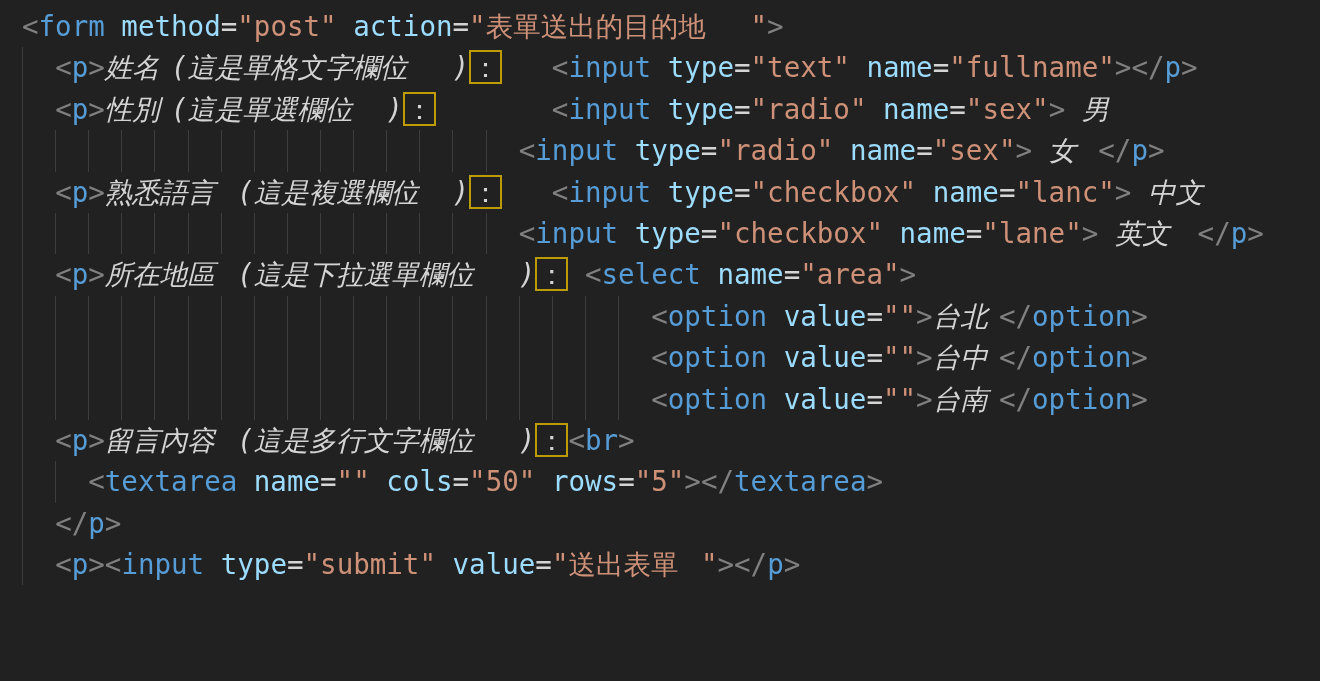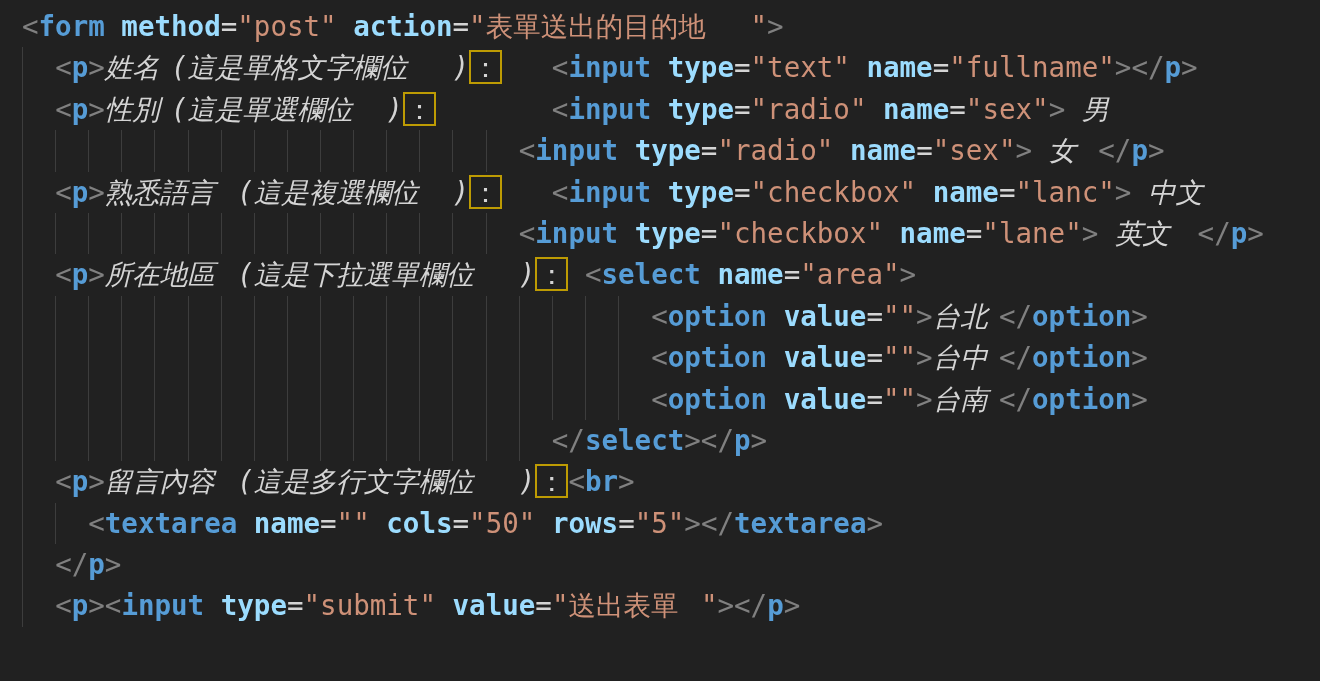--- a/index.html
+++ b/index.html
@@ -15,22 +15,22 @@
   .editor{
     position:relative;width:100%;height:100%;
     padding:6px 0 0 22px;box-sizing:border-box;
     font-size:27.5px;
   }
   .line{
     height:41.4px;line-height:41.4px;white-space:pre;
   }
   .line span{white-space:pre;}
   .brk{color:var(--c-brk);}
-  .tag{color:var(--c-tag);font-weight:bold;}
-  .attr{color:var(--c-attr);font-weight:bold;}
+  .tag{color:var(--c-tag);}
+  .attr{color:var(--c-attr);}
   .pln{color:var(--c-pln);}
   .str,.strcjk{color:var(--c-str);}
   .txt,.txtcjk{color:var(--c-pln);font-style:italic;}
   .cjk{display:inline-block;overflow:visible;vertical-align:baseline;}
   .ws{
     display:inline-block;height:100%;vertical-align:top;
     background-image:repeating-linear-gradient(to right,
       var(--guide) 0, var(--guide) 1px, transparent 1px, transparent 2ch);
   }
   .sp{}
@@ -49,19 +49,18 @@
       <div class="line"><span class="brk">&lt;</span><span class="tag">form</span><span class="pln"> </span><span class="attr">method</span><span class="pln">=</span><span class="str">"post"</span><span class="pln"> </span><span class="attr">action</span><span class="pln">=</span><span class="str">"</span><span class="strcjk cjk" style="width: 16ch;">表單送出的目的地</span><span class="str">"</span><span class="brk">&gt;</span></div>
       <div class="line"><span class="ws">  </span><span class="brk">&lt;</span><span class="tag">p</span><span class="brk">&gt;</span><span class="txtcjk cjk" style="width: 4ch;">姓名</span><span class="txt">(</span><span class="txtcjk cjk" style="width: 16ch;">這是單格文字欄位</span><span class="txt">)</span><span class="colon">：</span><span class="sp">   </span><span class="brk">&lt;</span><span class="tag">input</span><span class="pln"> </span><span class="attr">type</span><span class="pln">=</span><span class="str">"text"</span><span class="pln"> </span><span class="attr">name</span><span class="pln">=</span><span class="str">"fullname"</span><span class="brk">&gt;&lt;/</span><span class="tag">p</span><span class="brk">&gt;</span></div>
       <div class="line"><span class="ws">  </span><span class="brk">&lt;</span><span class="tag">p</span><span class="brk">&gt;</span><span class="txtcjk cjk" style="width: 4ch;">性別</span><span class="txt">(</span><span class="txtcjk cjk" style="width: 12ch;">這是單選欄位</span><span class="txt">)</span><span class="colon">：</span><span class="sp">       </span><span class="brk">&lt;</span><span class="tag">input</span><span class="pln"> </span><span class="attr">type</span><span class="pln">=</span><span class="str">"radio"</span><span class="pln"> </span><span class="attr">name</span><span class="pln">=</span><span class="str">"sex"</span><span class="brk">&gt;</span><span class="txt"> </span><span class="txtcjk cjk" style="width: 2ch;">男</span></div>
       <div class="line"><span class="ws">                              </span><span class="brk">&lt;</span><span class="tag">input</span><span class="pln"> </span><span class="attr">type</span><span class="pln">=</span><span class="str">"radio"</span><span class="pln"> </span><span class="attr">name</span><span class="pln">=</span><span class="str">"sex"</span><span class="brk">&gt;</span><span class="txt"> </span><span class="txtcjk cjk" style="width: 2ch;">女</span><span class="txt"> </span><span class="brk">&lt;/</span><span class="tag">p</span><span class="brk">&gt;</span></div>
       <div class="line"><span class="ws">  </span><span class="brk">&lt;</span><span class="tag">p</span><span class="brk">&gt;</span><span class="txtcjk cjk" style="width: 8ch;">熟悉語言</span><span class="txt">(</span><span class="txtcjk cjk" style="width: 12ch;">這是複選欄位</span><span class="txt">)</span><span class="colon">：</span><span class="sp">   </span><span class="brk">&lt;</span><span class="tag">input</span><span class="pln"> </span><span class="attr">type</span><span class="pln">=</span><span class="str">"checkbox"</span><span class="pln"> </span><span class="attr">name</span><span class="pln">=</span><span class="str">"lanc"</span><span class="brk">&gt;</span><span class="txt"> </span><span class="txtcjk cjk" style="width: 4ch;">中文</span></div>
       <div class="line"><span class="ws">                              </span><span class="brk">&lt;</span><span class="tag">input</span><span class="pln"> </span><span class="attr">type</span><span class="pln">=</span><span class="str">"checkbox"</span><span class="pln"> </span><span class="attr">name</span><span class="pln">=</span><span class="str">"lane"</span><span class="brk">&gt;</span><span class="txt"> </span><span class="txtcjk cjk" style="width: 4ch;">英文</span><span class="txt"> </span><span class="brk">&lt;/</span><span class="tag">p</span><span class="brk">&gt;</span></div>
       <div class="line"><span class="ws">  </span><span class="brk">&lt;</span><span class="tag">p</span><span class="brk">&gt;</span><span class="txtcjk cjk" style="width: 8ch;">所在地區</span><span class="txt">(</span><span class="txtcjk cjk" style="width: 16ch;">這是下拉選單欄位</span><span class="txt">)</span><span class="colon">：</span><span class="sp"> </span><span class="brk">&lt;</span><span class="tag">select</span><span class="pln"> </span><span class="attr">name</span><span class="pln">=</span><span class="str">"area"</span><span class="brk">&gt;</span></div>
       <div class="line"><span class="ws">                                      </span><span class="brk">&lt;</span><span class="tag">option</span><span class="pln"> </span><span class="attr">value</span><span class="pln">=</span><span class="str">""</span><span class="brk">&gt;</span><span class="txtcjk cjk" style="width: 4ch;">台北</span><span class="brk">&lt;/</span><span class="tag">option</span><span class="brk">&gt;</span></div>
       <div class="line"><span class="ws">                                      </span><span class="brk">&lt;</span><span class="tag">option</span><span class="pln"> </span><span class="attr">value</span><span class="pln">=</span><span class="str">""</span><span class="brk">&gt;</span><span class="txtcjk cjk" style="width: 4ch;">台中</span><span class="brk">&lt;/</span><span class="tag">option</span><span class="brk">&gt;</span></div>
       <div class="line"><span class="ws">                                      </span><span class="brk">&lt;</span><span class="tag">option</span><span class="pln"> </span><span class="attr">value</span><span class="pln">=</span><span class="str">""</span><span class="brk">&gt;</span><span class="txtcjk cjk" style="width: 4ch;">台南</span><span class="brk">&lt;/</span><span class="tag">option</span><span class="brk">&gt;</span></div>
-      <div class="line"><span class="ws">                                </span><span class="brk">&lt;/</span><span class="tag">select</span><span class="brk">&gt;&lt;/</span><span class="tag">p</span><span class="brk">&gt;</span></div>
       <div class="line"><span class="ws">  </span><span class="brk">&lt;</span><span class="tag">p</span><span class="brk">&gt;</span><span class="txtcjk cjk" style="width: 8ch;">留言內容</span><span class="txt">(</span><span class="txtcjk cjk" style="width: 16ch;">這是多行文字欄位</span><span class="txt">)</span><span class="colon">：</span><span class="brk">&lt;</span><span class="tag">br</span><span class="brk">&gt;</span></div>
       <div class="line"><span class="ws">    </span><span class="brk">&lt;</span><span class="tag">textarea</span><span class="pln"> </span><span class="attr">name</span><span class="pln">=</span><span class="str">""</span><span class="pln"> </span><span class="attr">cols</span><span class="pln">=</span><span class="str">"50"</span><span class="pln"> </span><span class="attr">rows</span><span class="pln">=</span><span class="str">"5"</span><span class="brk">&gt;&lt;/</span><span class="tag">textarea</span><span class="brk">&gt;</span></div>
       <div class="line"><span class="ws">  </span><span class="brk">&lt;/</span><span class="tag">p</span><span class="brk">&gt;</span></div>
       <div class="line"><span class="ws">  </span><span class="brk">&lt;</span><span class="tag">p</span><span class="brk">&gt;&lt;</span><span class="tag">input</span><span class="pln"> </span><span class="attr">type</span><span class="pln">=</span><span class="str">"submit"</span><span class="pln"> </span><span class="attr">value</span><span class="pln">=</span><span class="str">"</span><span class="strcjk cjk" style="width: 8ch;">送出表單</span><span class="str">"</span><span class="brk">&gt;&lt;/</span><span class="tag">p</span><span class="brk">&gt;</span></div>
     </div>
 </div>
 
 </body></html>

